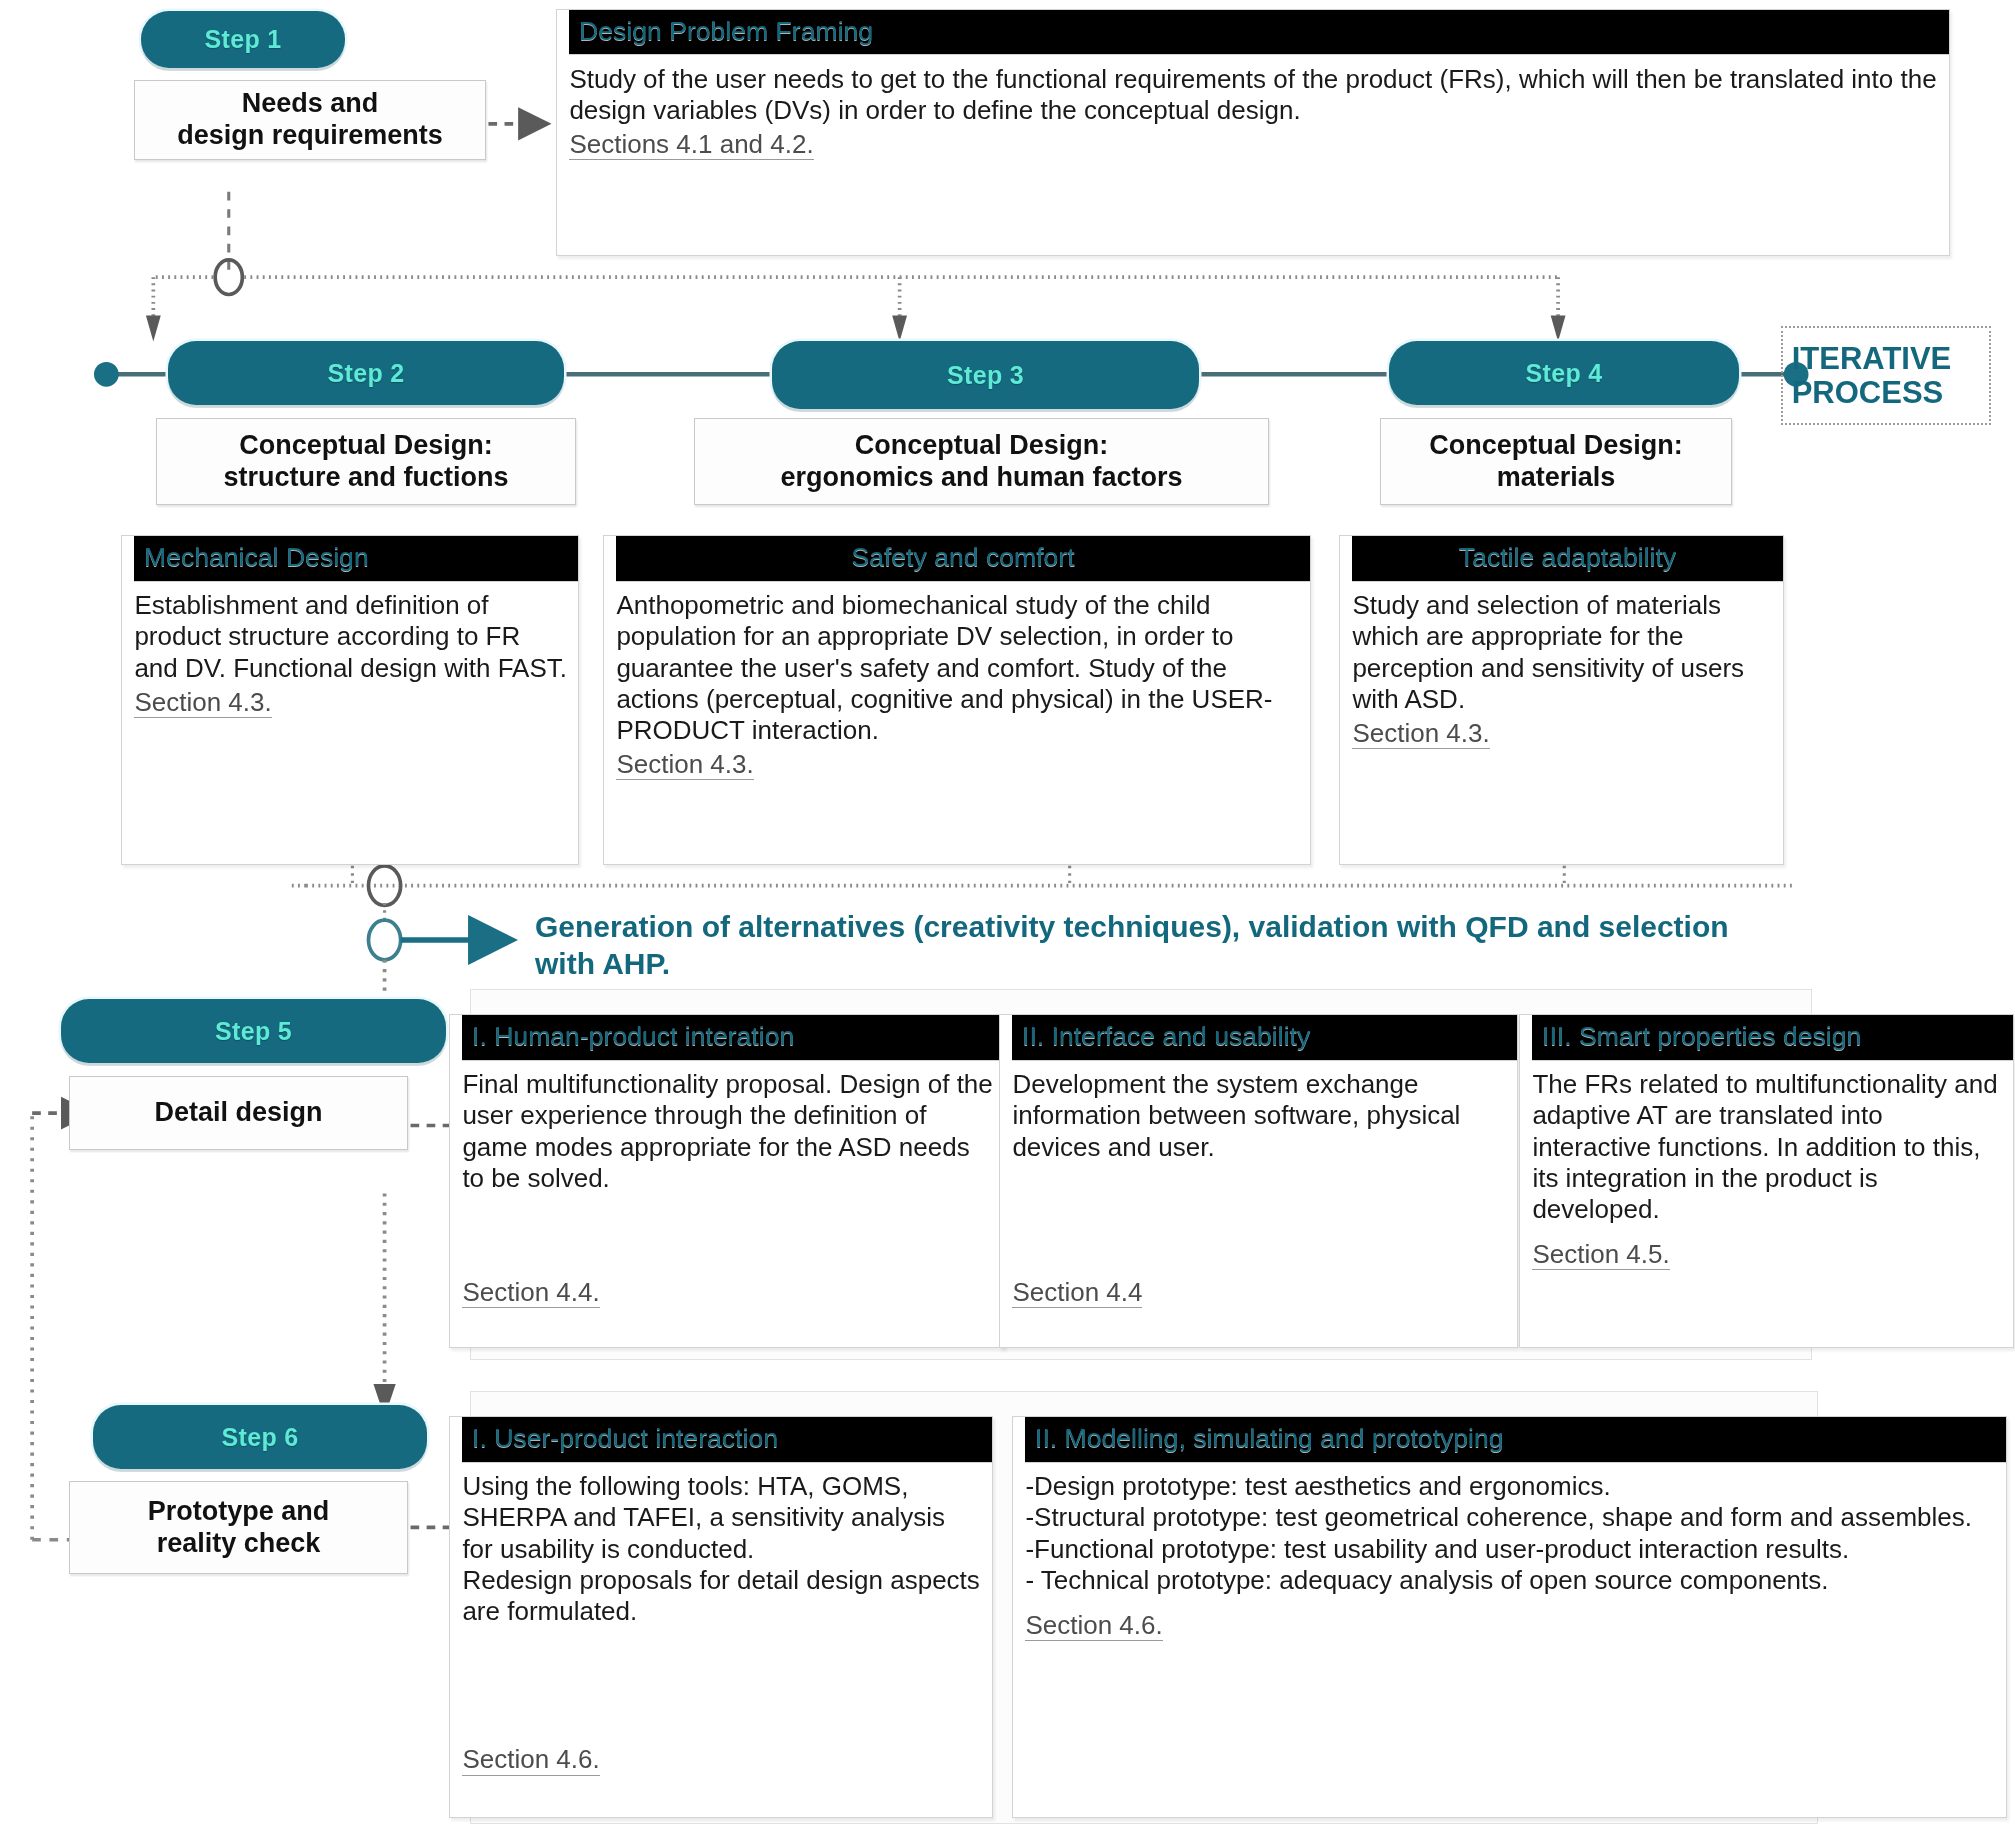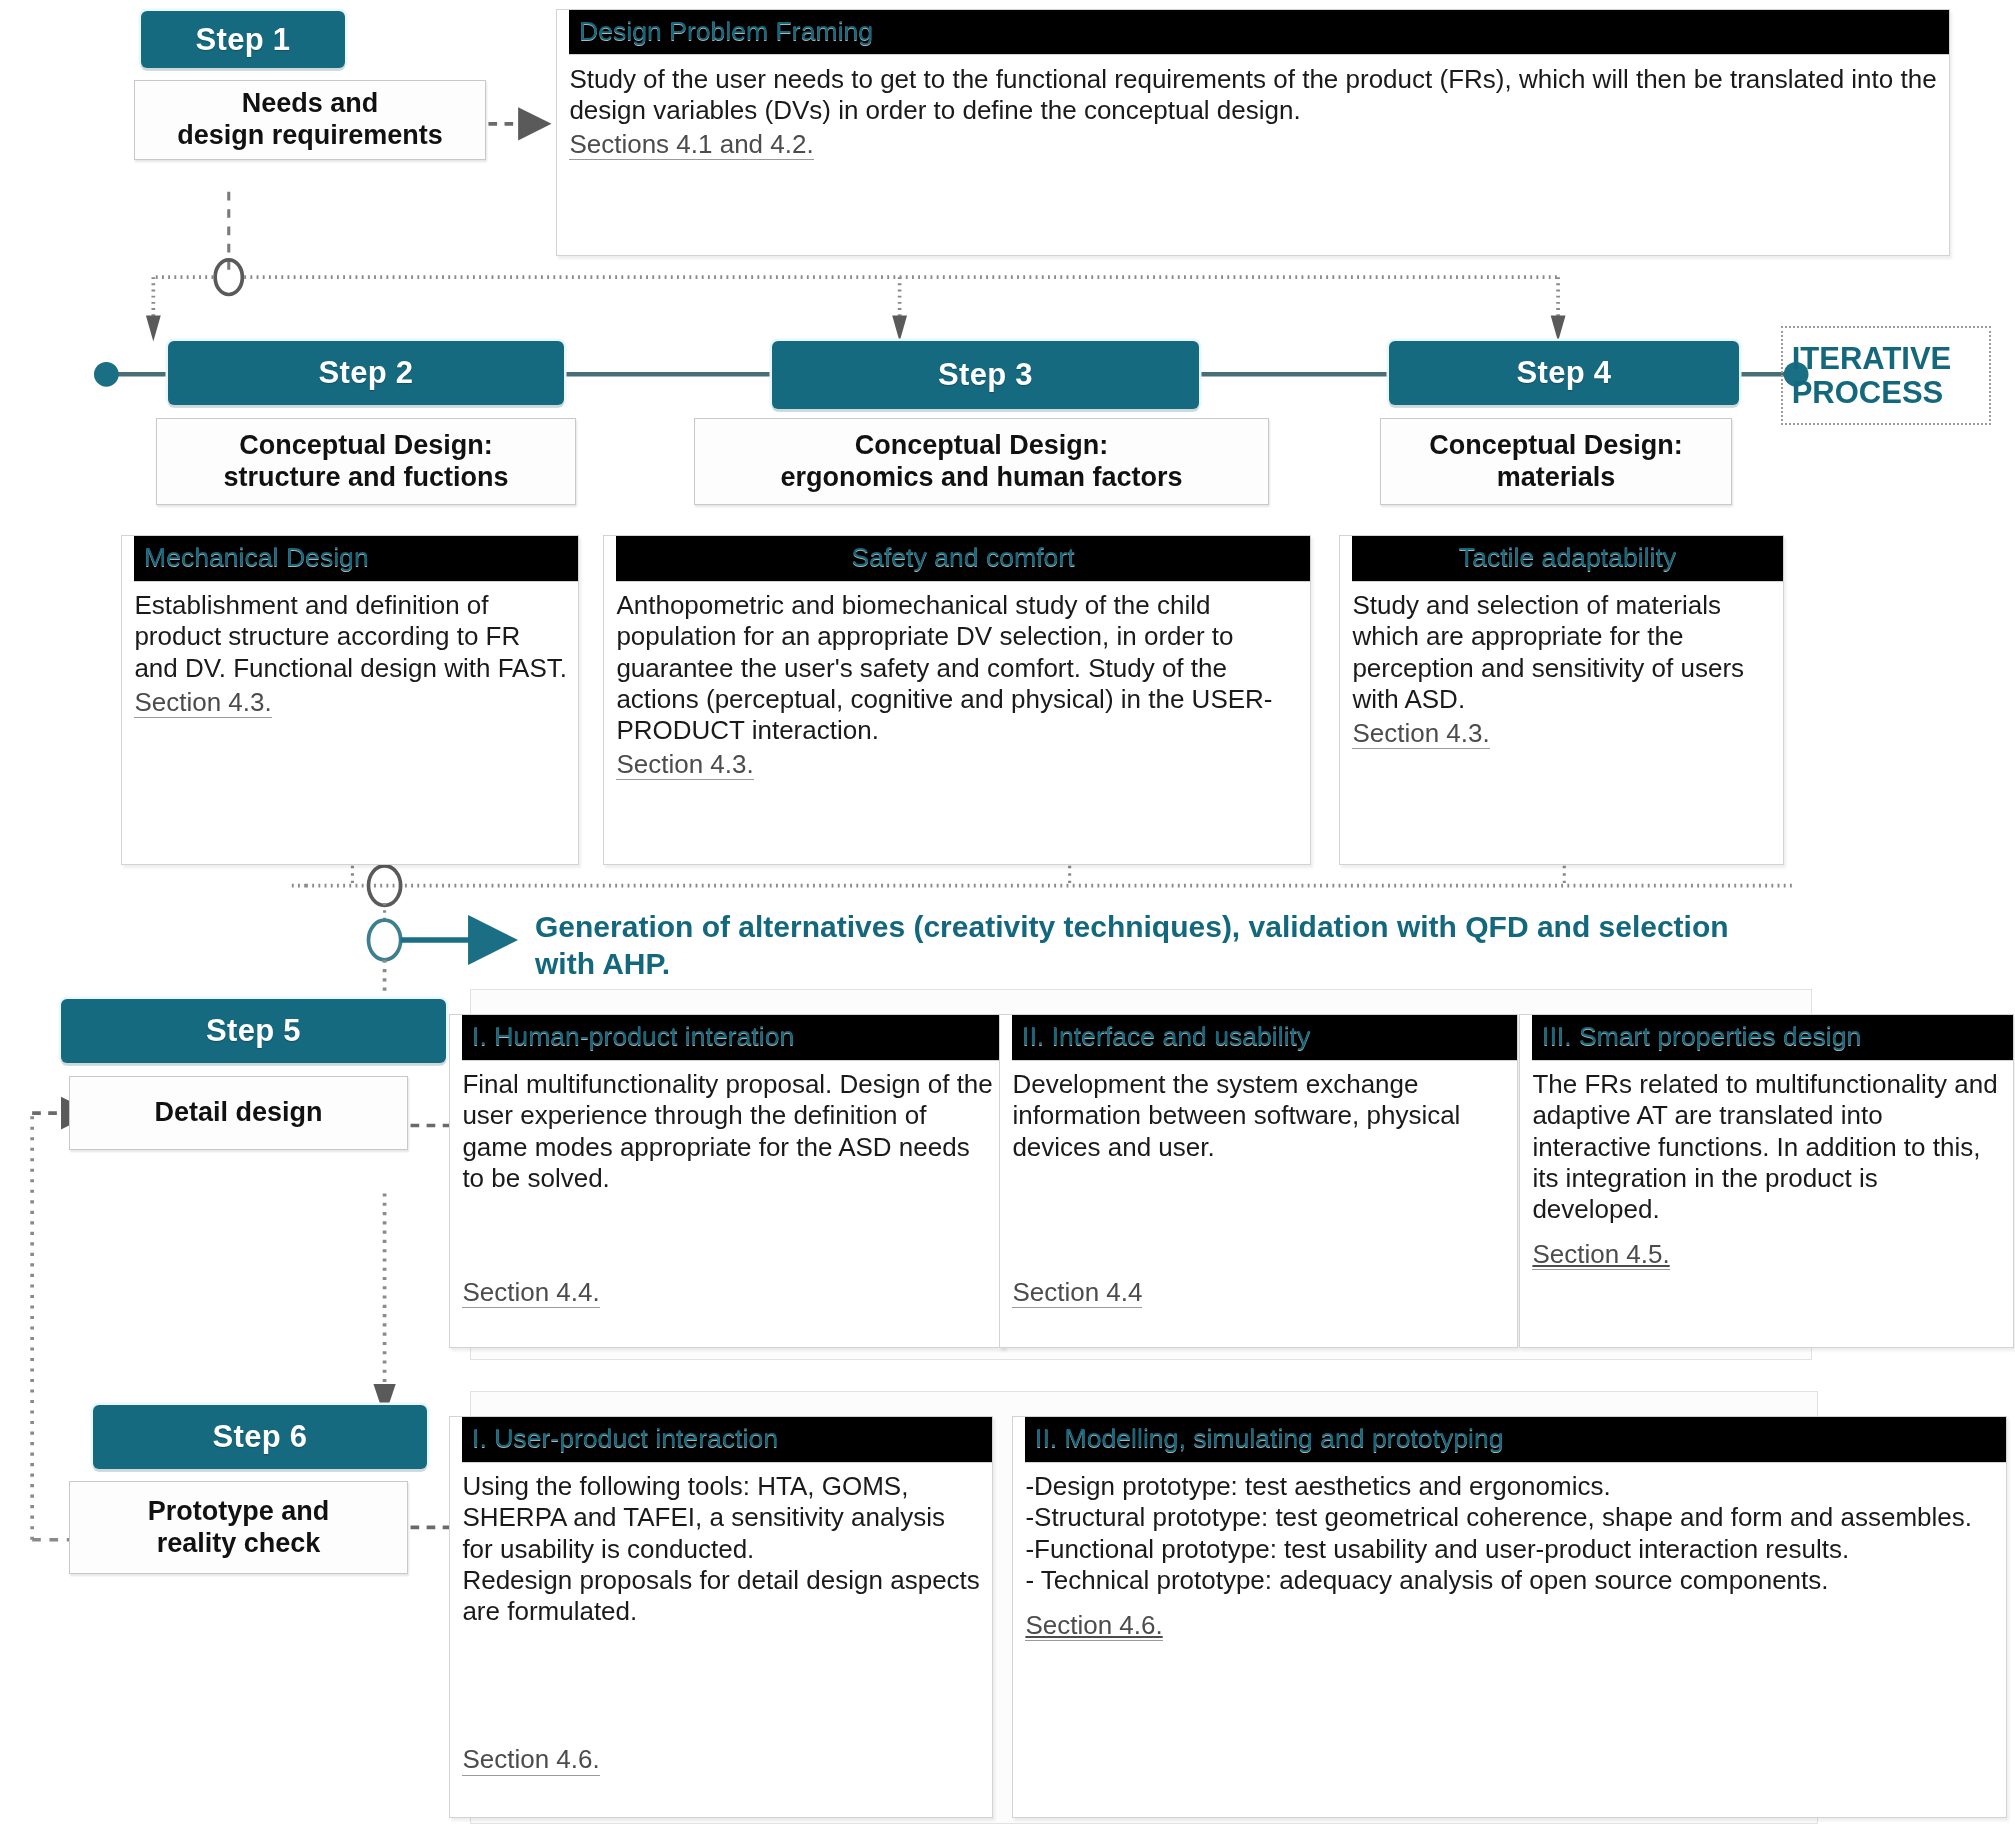--- a/index.html
+++ b/index.html
@@ -1,23 +1,23 @@
 <!DOCTYPE html>
 <html style="font-size:10px"><head>
 <meta charset="utf-8">
 <style>
   html,body{margin:0;padding:0;background:#ffffff;}
   body{font-family:"Liberation Sans", sans-serif;}
   #root{position:relative;width:2015px;height:1833px;background:#fff;overflow:hidden;}
 
   
   .step-pill{
-    position:absolute;background:#156A80;border-radius:6px;
+    position:absolute;background:#156A80;border-radius:28px;
     display:flex;align-items:center;justify-content:center;
-    color:#ffffff;font-weight:bold;font-size:31px;letter-spacing:0.3px;
+    color:#5eead4;font-weight:bold;font-size:25px;letter-spacing:0.3px;
     box-shadow:0 3.1px 0 0 rgba(0,0,0,.12), 0 0 0 2.5px #e7f7fb;
     text-shadow:0 1.2px 1.2px rgba(0,0,0,.25);
   }
   .step-label{
     position:absolute;background:#fdfdfd;border:1.2px solid #c9c9c9;
     display:flex;align-items:center;justify-content:center;text-align:center;
     color:#111;font-weight:bold;font-size:27px;line-height:1.18;
     box-shadow:1.2px 1.9px 1.9px rgba(0,0,0,.10);
     padding:2.5px 5px;box-sizing:border-box;
   }
@@ -28,21 +28,21 @@
     background:#000000;border-bottom:1.2px solid #d3d3d3;
     color:#14687E;font-weight:normal;font-size:26.6px;
     padding:6.2px 10px 7.4px 10px;box-sizing:border-box;white-space:nowrap;
     text-shadow:0 0.6px 0.6px rgba(255,255,255,.7);
     margin-left:12px;
   }
   .card .hd.ctr{text-align:center;}
   .card .bd{padding:8.7px 11px 6.2px 12.4px;font-size:26px;line-height:1.20;color:#1a1a1a;box-sizing:border-box;}
   .card .bd p{margin:0;}
   .sec{display:inline-block;color:#4c4c4c;border-bottom:1.9px solid #9a9a9a;line-height:1.12;margin-top:3.7px;}
-  .sec.tight{margin-top:15px;text-decoration:underline;}
+  .sec.tight{margin-top:15px;}
 
   
   .group-frame{position:absolute;background:#fcfcfc;border:1.2px solid #e2e2e2;box-sizing:border-box;}
 
   
   .iter-box{
     position:absolute;border:2.5px dotted #9b9b9b;box-sizing:border-box;
     display:flex;align-items:center;justify-content:flex-start;
     color:#14687E;font-weight:bold;font-size:31px;line-height:1.08;
     padding-left:8.7px;

